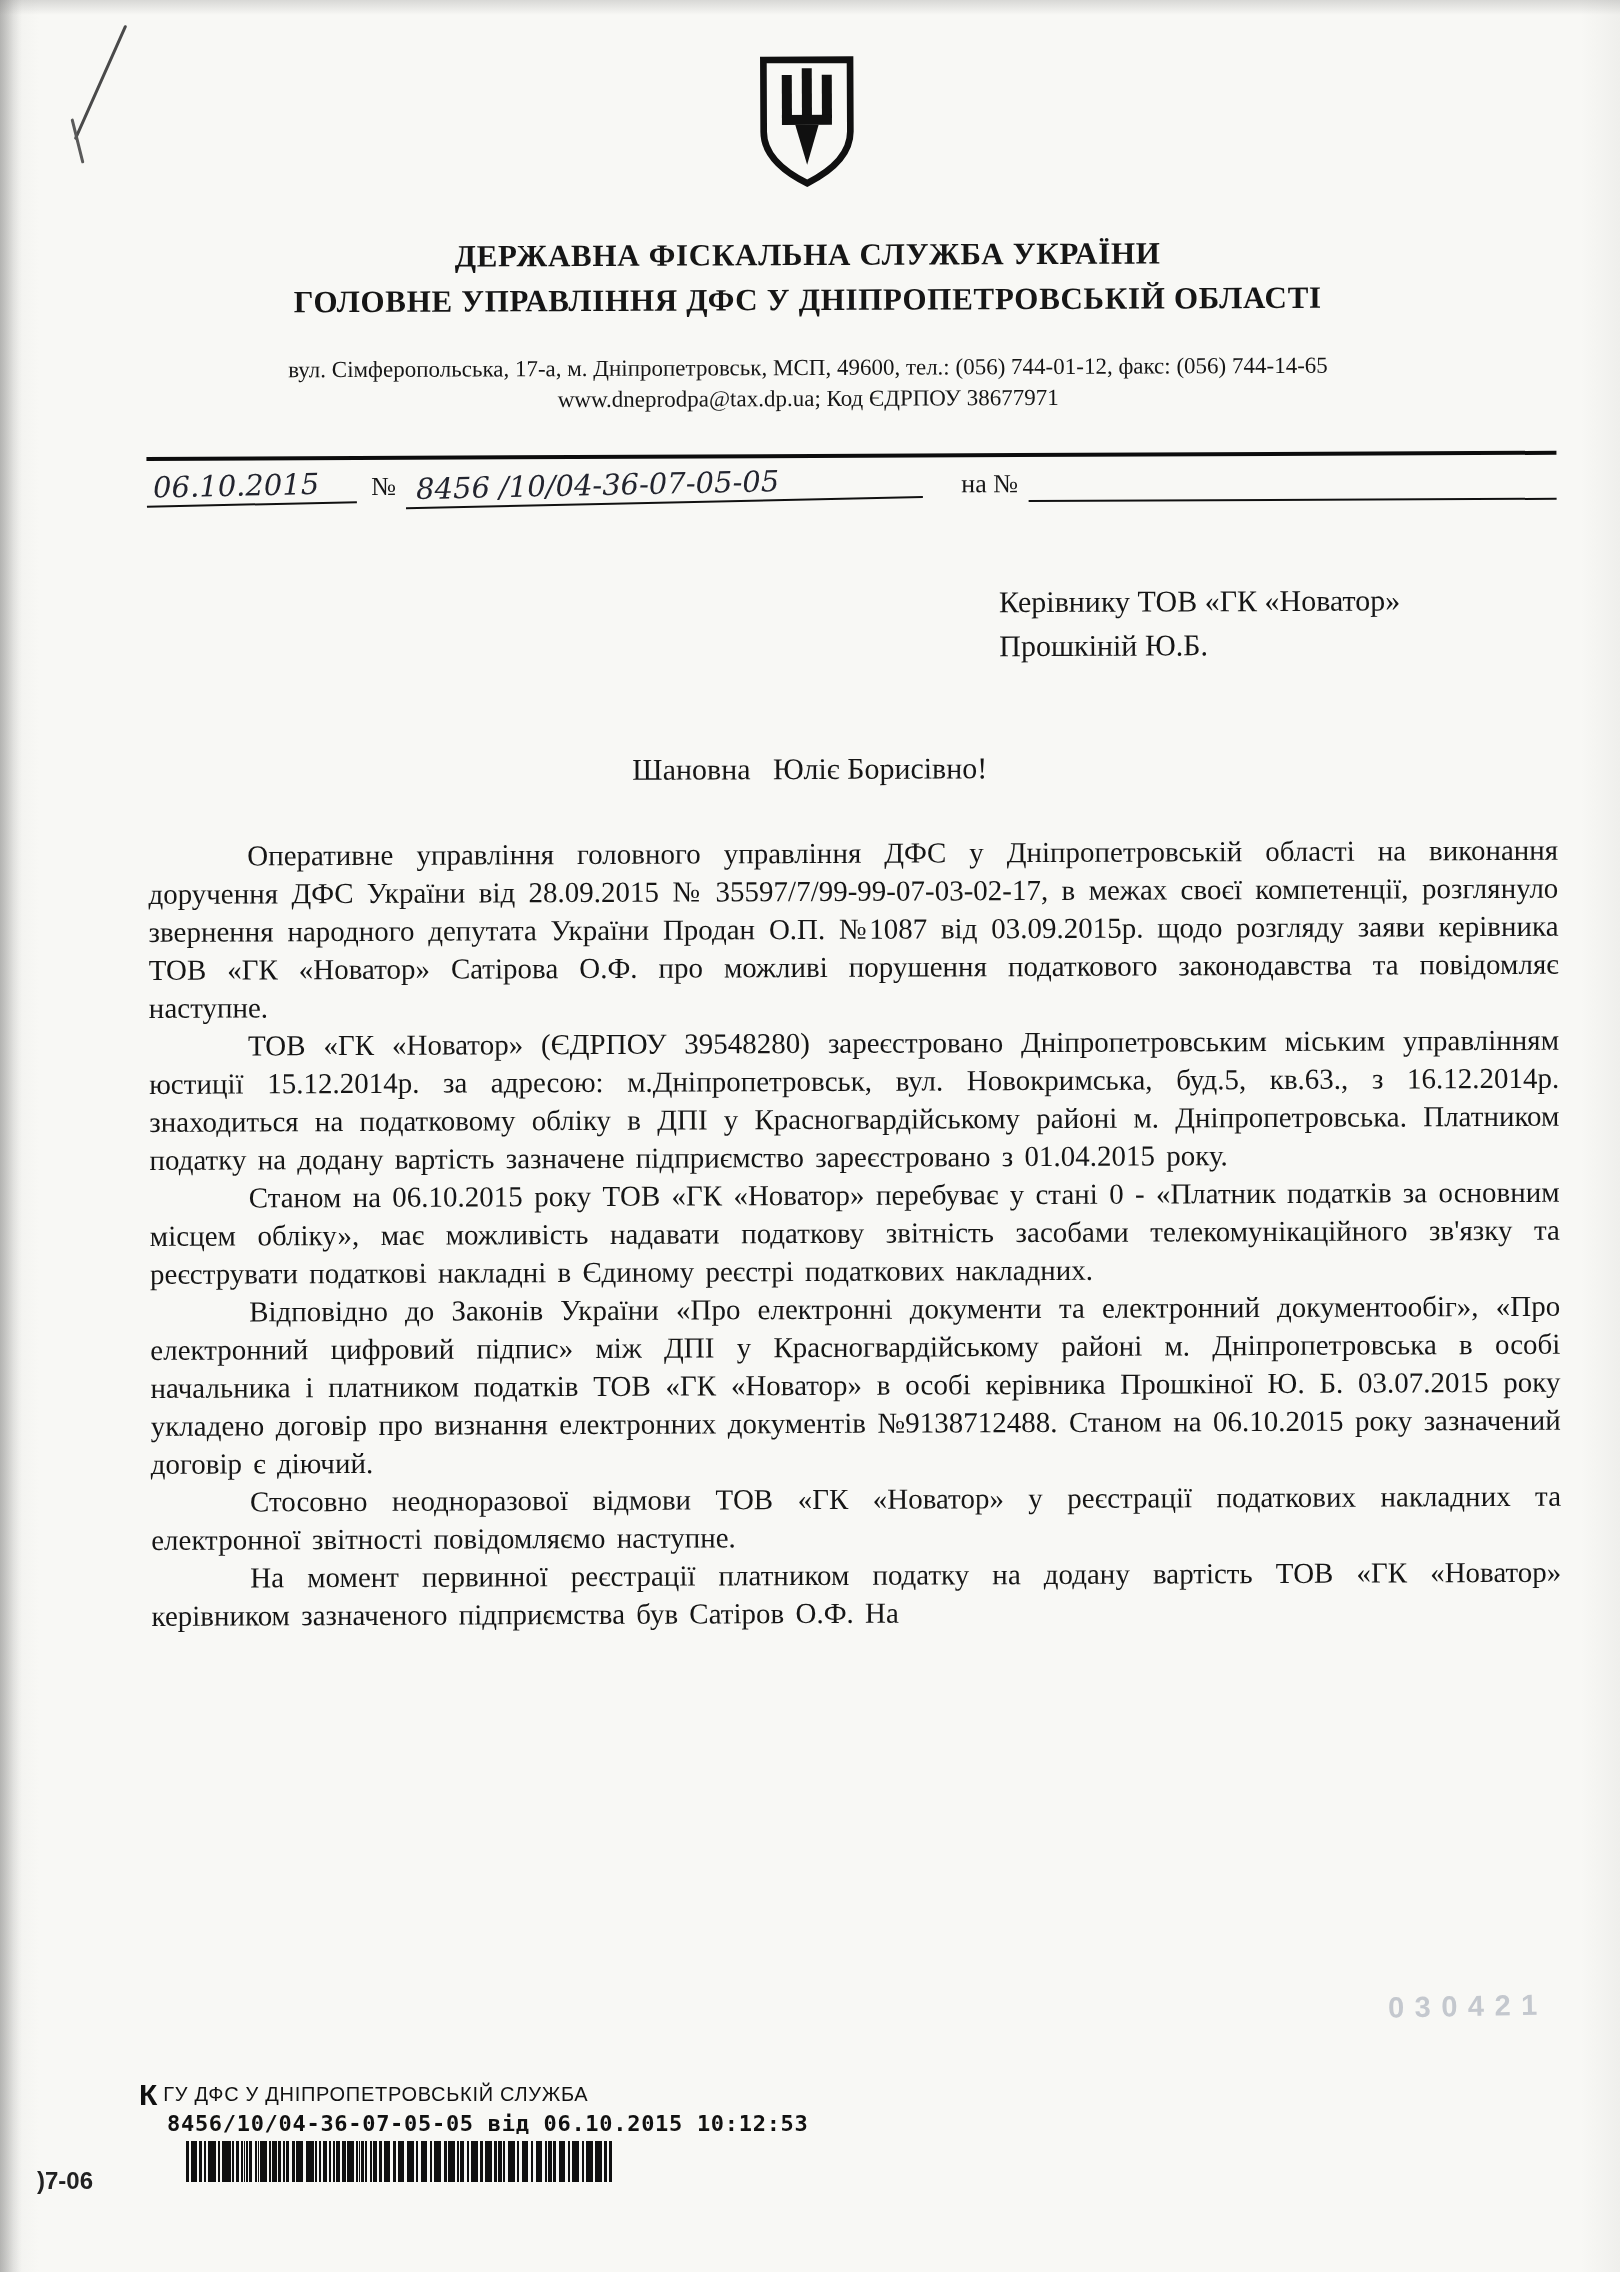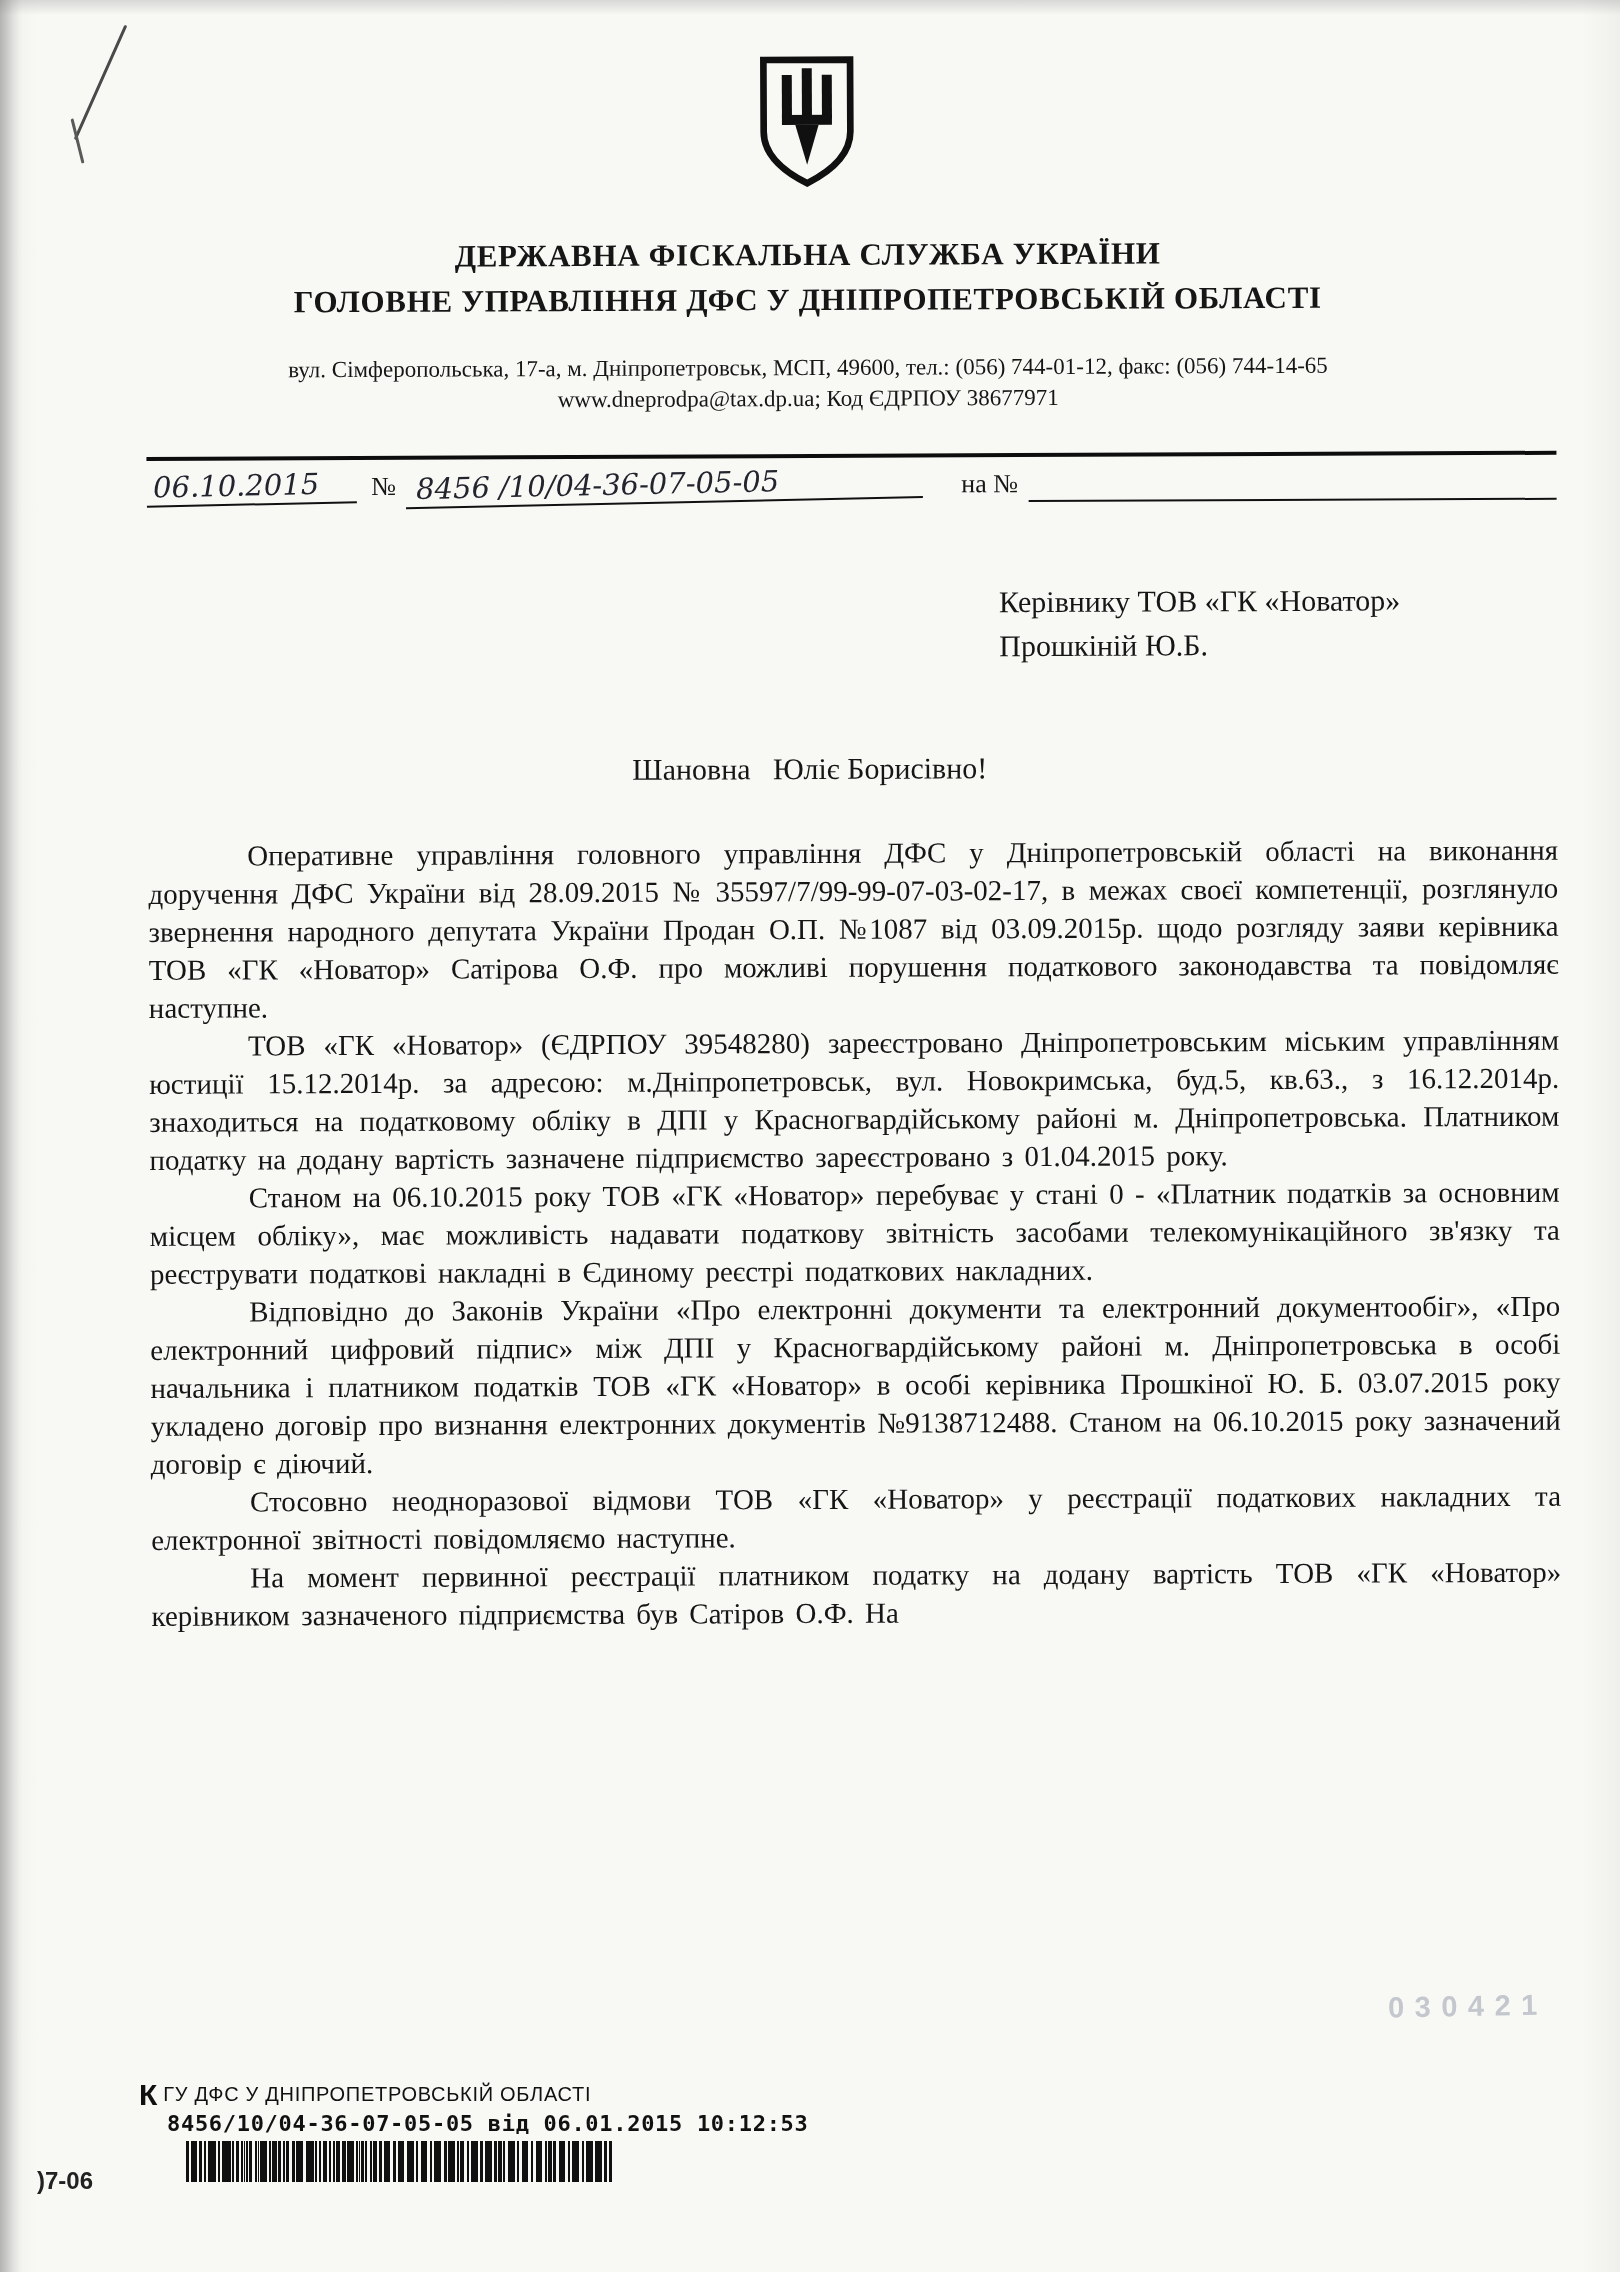--- a/index.html
+++ b/index.html
@@ -126,23 +126,23 @@
       <p>Відповідно до Законів України «Про електронні документи та електронний документообіг», «Про електронний цифровий підпис» між ДПІ у Красногвардійському районі м. Дніпропетровська в особі начальника і платником податків ТОВ «ГК «Новатор» в особі керівника Прошкіної Ю. Б. 03.07.2015 року укладено договір про визнання електронних документів №9138712488. Станом на 06.10.2015 року зазначений договір є діючий.</p>
       <p>Стосовно неодноразової відмови ТОВ «ГК «Новатор» у реєстрації  податкових накладних та електронної звітності  повідомляємо наступне.</p>
       <p>На момент первинної реєстрації платником податку на додану вартість ТОВ «ГК «Новатор» керівником зазначеного підприємства був Сатіров О.Ф. На</p>
     </div>
 
   </div>
 
   <div class="footer-stamp">
     <div class="stamp-line1">
       <span class="stamp-prefix">К</span>
-      <span>ГУ ДФС У ДНІПРОПЕТРОВСЬКІЙ ОБЛАСТІ</span>
+      <span>ГУ ДФС У ДНІПРОПЕТРОВСЬКІЙ СЛУЖБА</span>
     </div>
-    <div class="stamp-line2">8456/10/04-36-07-05-05 від 06.01.2015 10:12:53</div>
+    <div class="stamp-line2">8456/10/04-36-07-05-05 від 06.10.2015 10:12:53</div>
     <div class="barcode"></div>
   </div>
 
   <div class="corner-text">)7-06</div>
   <div class="faint-number">030421</div>
 
 </div>
 
 
 </body></html>

